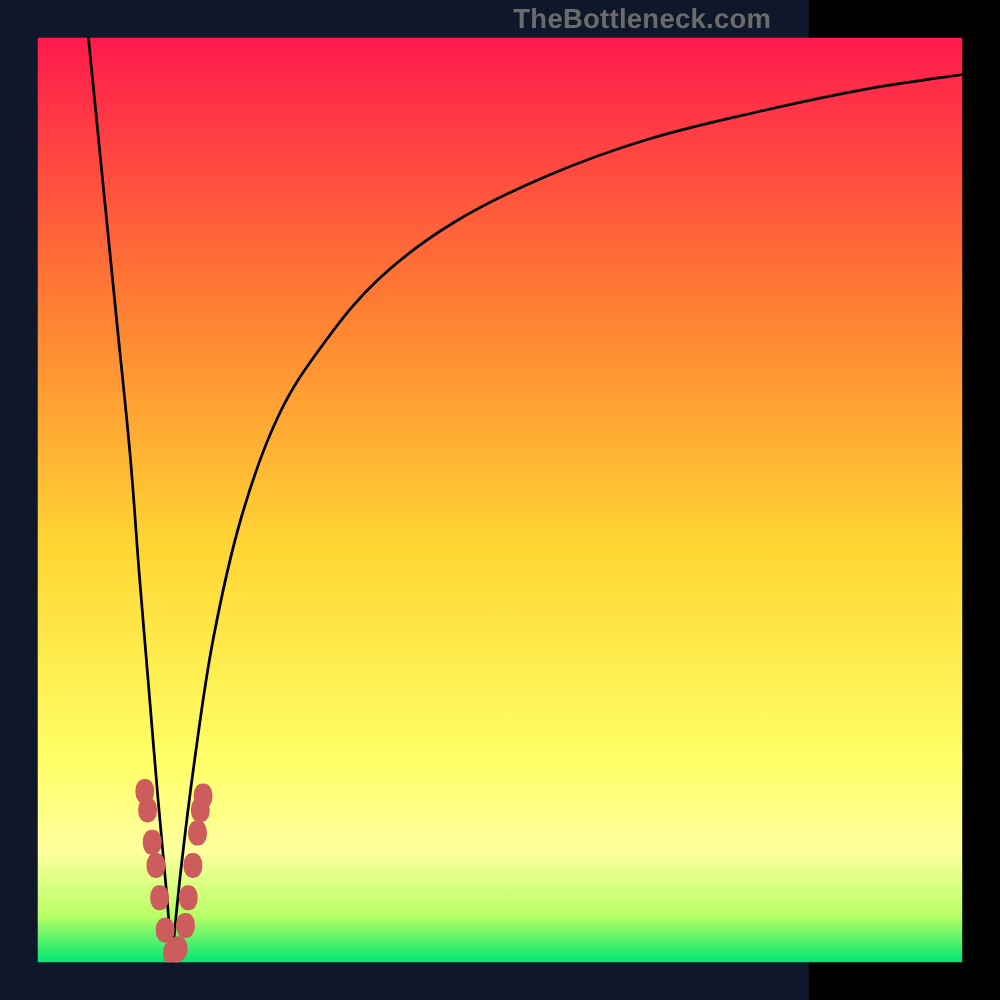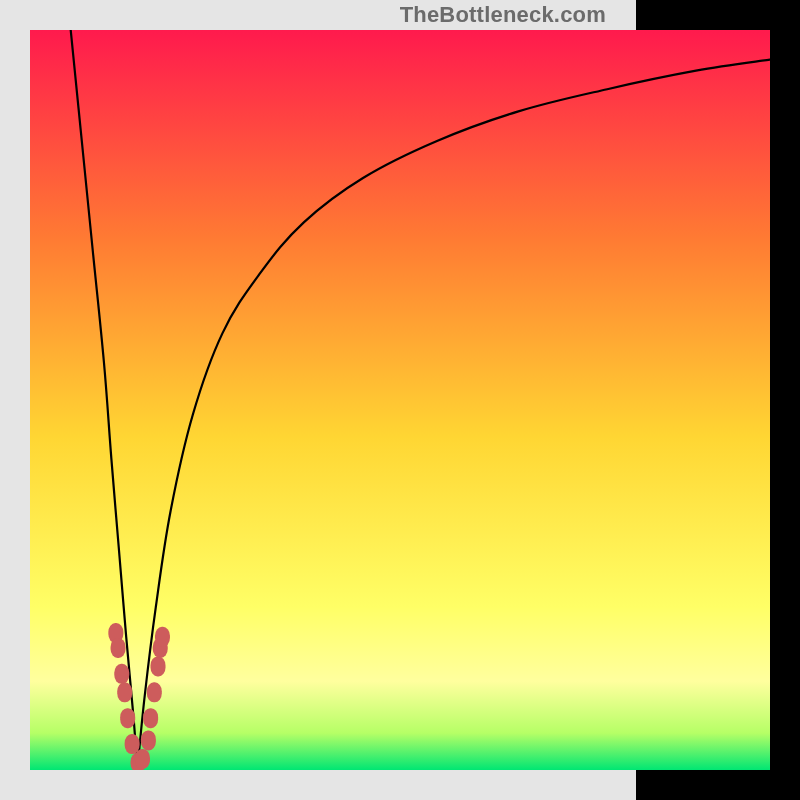--- a/index.html
+++ b/index.html
@@ -9,21 +9,22 @@
     height: 800px;
     background: #000;
     overflow: hidden;
   }
   .frame {
     position: absolute;
     left: 0;
     top: 0;
     width: 636px;
     height: 800px;
-    background: #e5e5e5;
+    background: #0f172a;
+    padding-left: 11px;
   }
   .plot-area {
     position: absolute;
     left: 30px;
     top: 30px;
     width: 740px;
     height: 740px;
     
   }
   .watermark {

